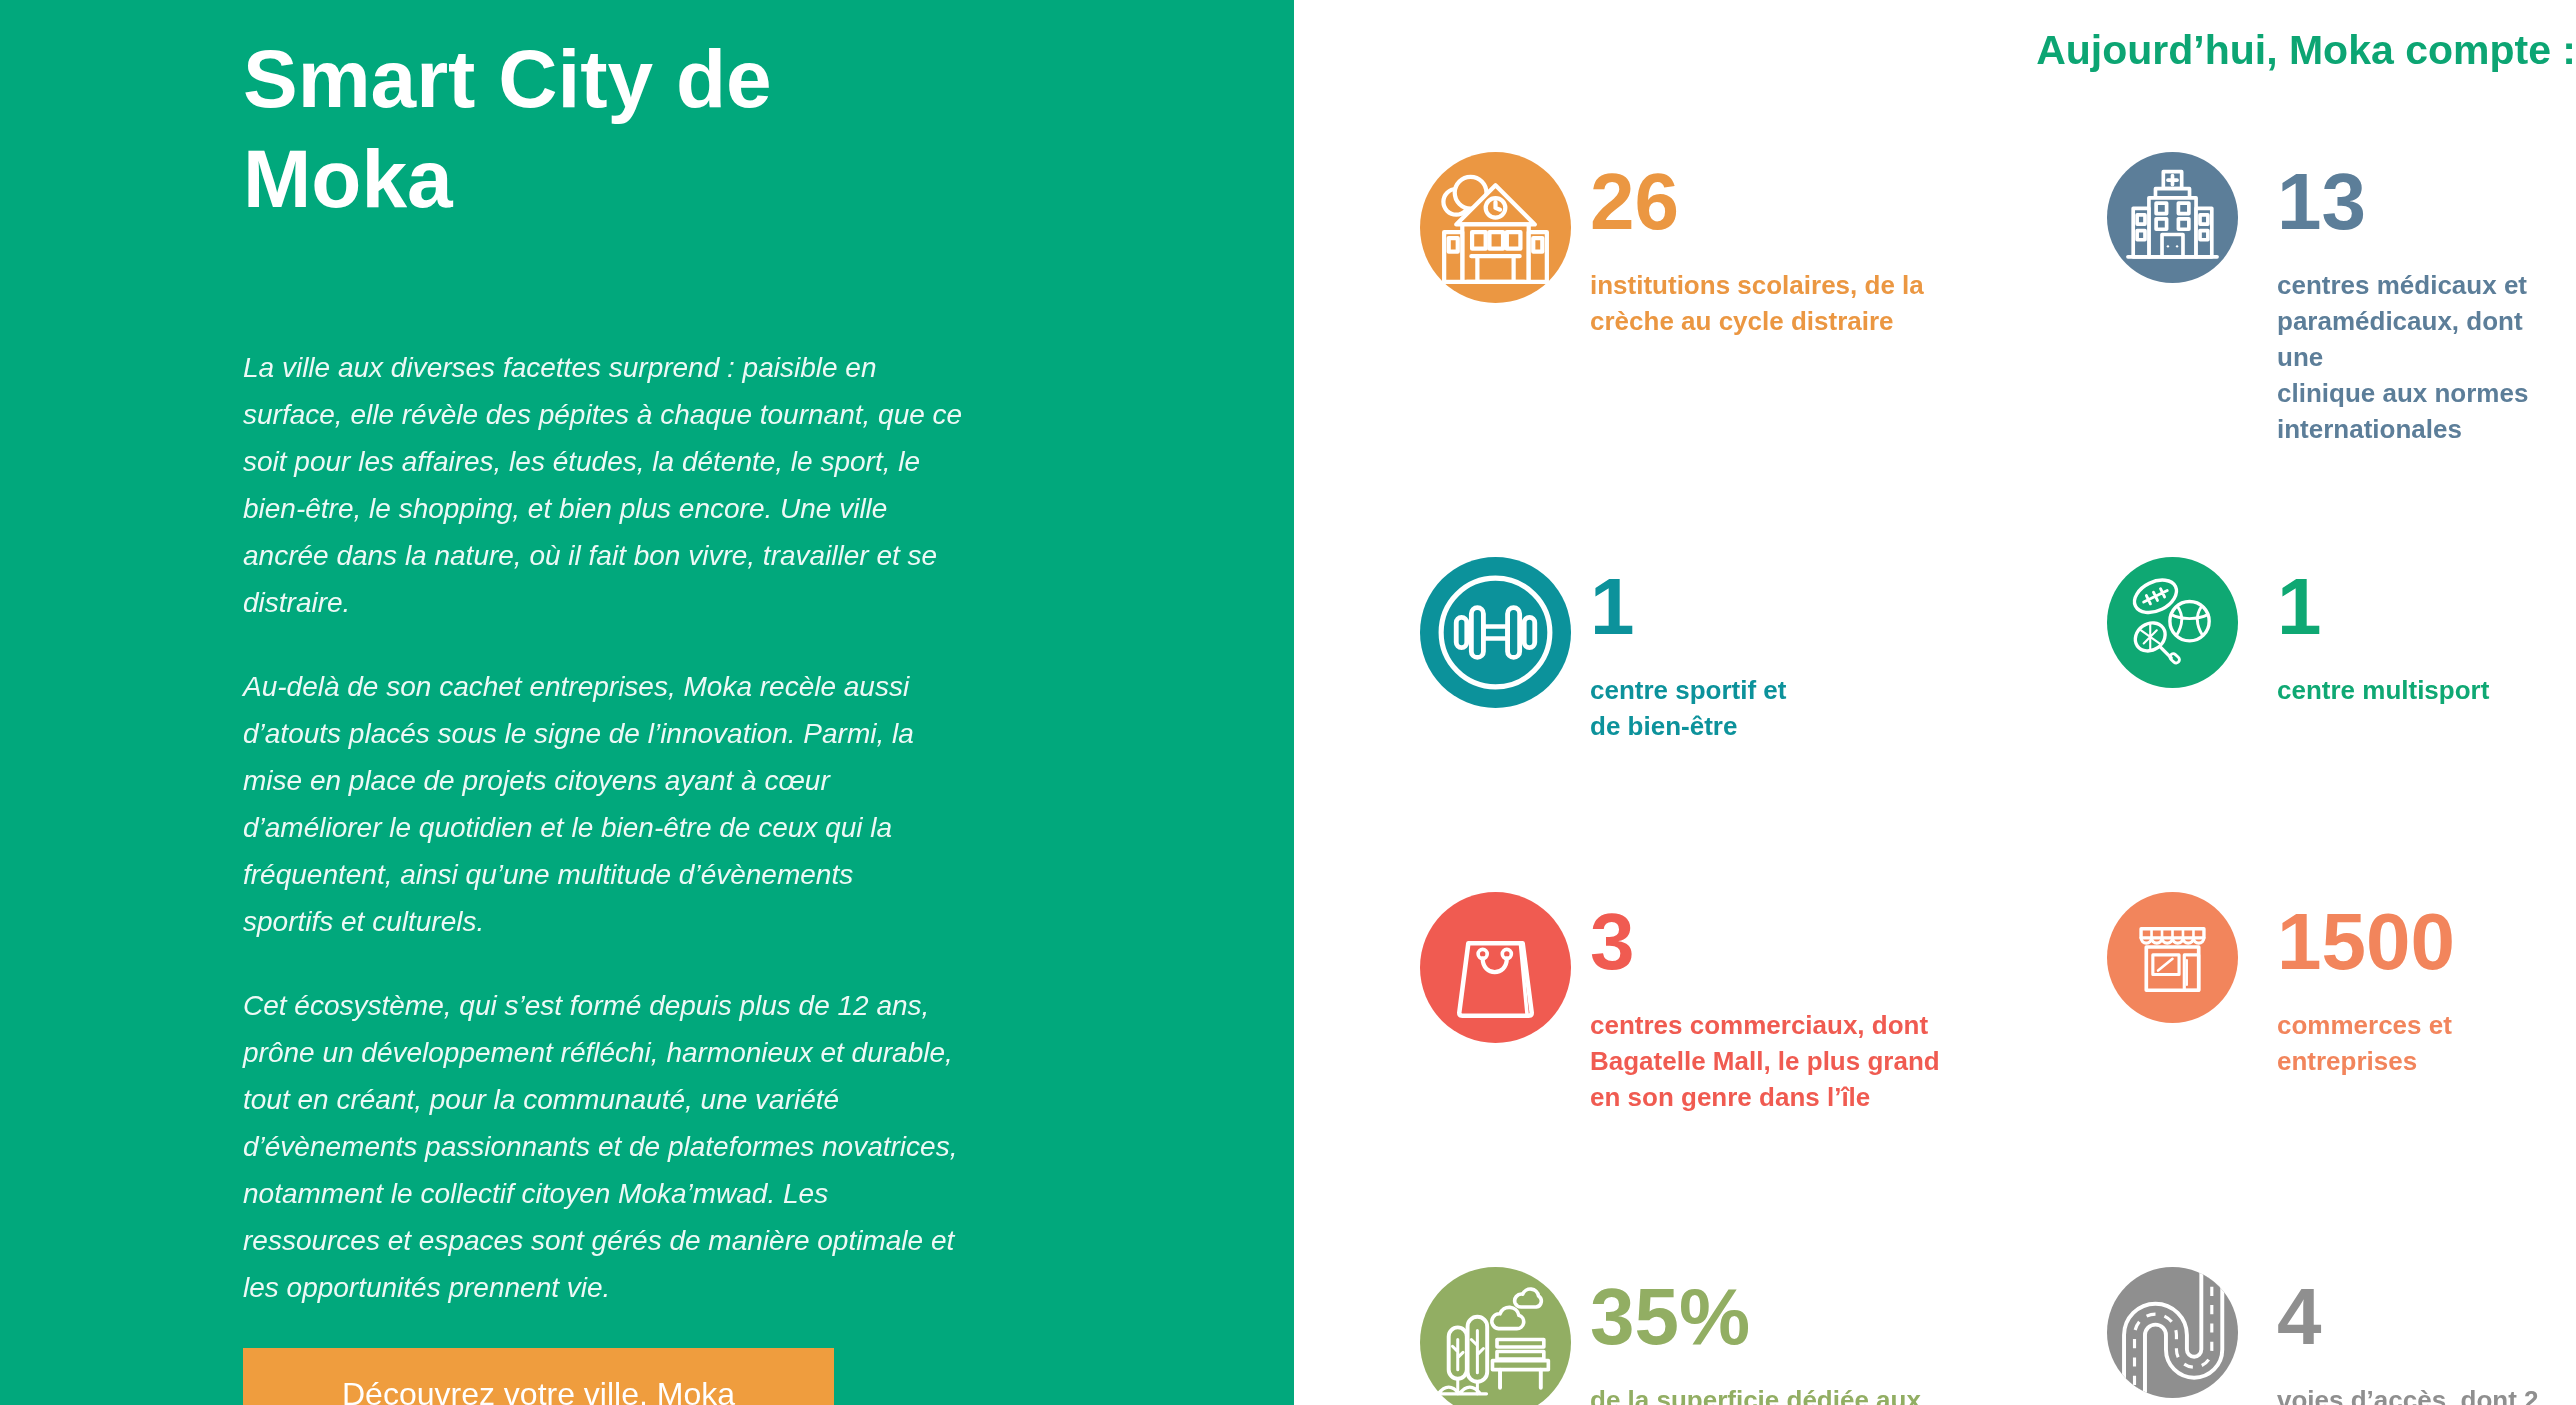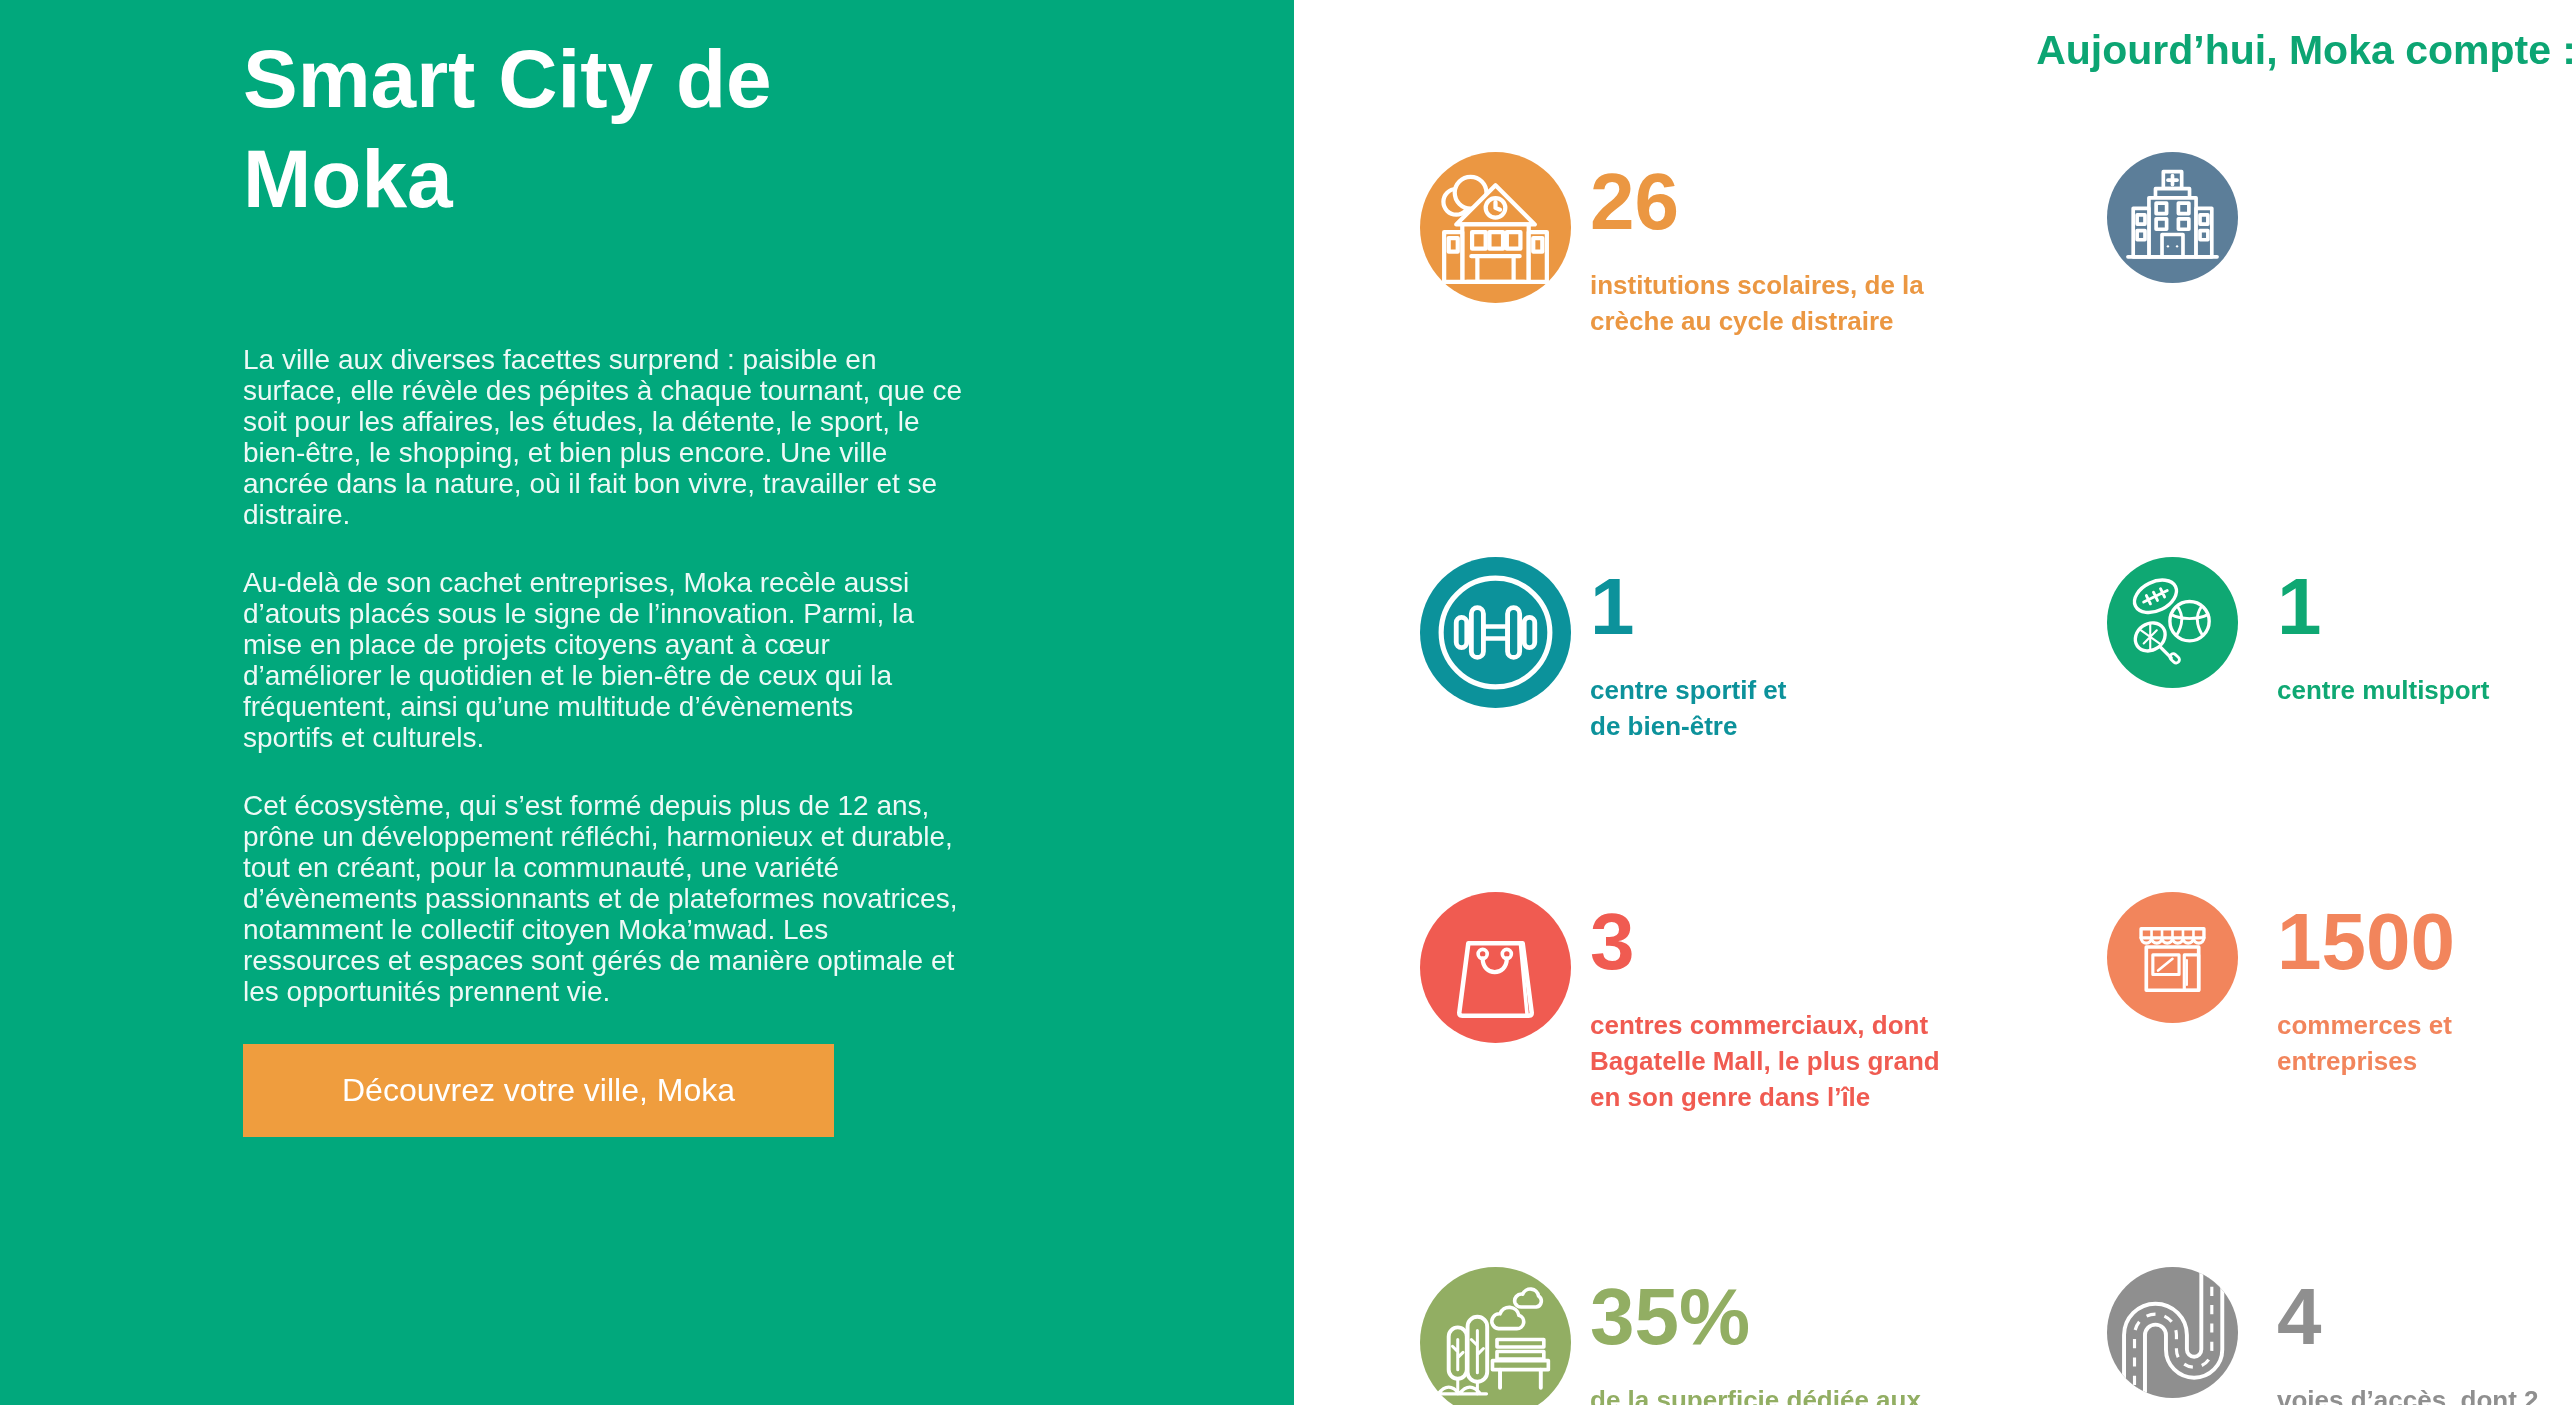--- a/index.html
+++ b/index.html
@@ -2,21 +2,21 @@
 <html><head>
 <meta charset="utf-8">
 <style>
   * { margin:0; padding:0; box-sizing:border-box; }
   html,body { width:2576px; height:1406px; overflow:hidden; font-family:"Liberation Sans", sans-serif; }
   .page { width:2576px; height:1406px; display:flex; background:#0369a1; }
 
   
   .left-panel { flex:0 0 1294px; height:100%; padding:29px 0 0 243px; background:#01A87C; }
   .hero-title { color:#ffffff; font-size:82px; font-weight:700; line-height:1.22; white-space:pre-line; width:738px; margin:0 0 115px 0; letter-spacing:0; }
-  .hero-p { color:rgba(255,255,255,0.93); font-size:28px; font-weight:400; line-height:31px; white-space:pre-line; width:913px; margin:0 0 37px 0; }
+  .hero-p { color:rgba(255,255,255,0.93); font-size:28px; font-weight:400; line-height:47px; white-space:pre-line; width:913px; margin:0 0 37px 0;font-style:italic; }
   .cta-button { display:flex; align-items:center; justify-content:center; width:591px; height:93px; margin-top:24px; background:#EF9D3E; border:none; color:#ffffff; font-family:"Liberation Sans", sans-serif; font-size:32px; font-weight:400; cursor:pointer; }
 
   
   .right-panel { flex:1 1 auto; height:100%; background:#ffffff; padding:27px 0 0 126px; }
   .right-heading { font-size:41px; font-weight:700; color:#0CA573; margin:0 0 78px 0; }
   .stats-grid { display:grid; grid-template-columns:639px auto; grid-template-rows:357px 287px 327px auto; align-items:start;gap:48px; }
   .stat { display:flex; align-items:flex-start; }
   .icon-wrap { flex:0 0 170px; }
   .stat:nth-child(odd)  .icon-wrap svg { width:151px; height:151px; }
   .stat:nth-child(even) .icon-wrap svg { width:131px; height:131px; }
@@ -106,20 +106,27 @@
             <rect x="37.5" y="39" width="8" height="8" class="ic"></rect>
             <rect x="54.5" y="39" width="8" height="8" class="ic"></rect>
             <rect x="37.5" y="51" width="8" height="8" class="ic"></rect>
             <rect x="54.5" y="51" width="8" height="8" class="ic"></rect>
             <rect x="42" y="63" width="16" height="17" class="ic"></rect>
             <circle cx="46.5" cy="72" r="0.9" fill="#fff" stroke="none"></circle>
             <circle cx="53.5" cy="72" r="0.9" fill="#fff" stroke="none"></circle>
             <path d="M16,80 H84" class="ic"></path>
           </svg>
         </div>
+        <div class="stat-text">
+          <div class="stat-value">13</div>
+          <div class="stat-label">centres médicaux et
+paramédicaux, dont une
+clinique aux normes
+internationales</div>
+        </div>
       </div>
 
       <div class="stat" style="--c: #0C929B;">
         <div class="icon-wrap">
           <svg viewBox="0 0 100 100">
             <circle cx="50" cy="50" r="50" fill="var(--c)"></circle>
             <circle cx="50" cy="50" r="36" class="ic" style="stroke-width:3.4"></circle>
             <rect x="24" y="40" width="7" height="20" rx="3.5" class="ic" style="stroke-width:3.2"></rect>
             <rect x="34" y="33.5" width="8" height="33" rx="4" class="ic" style="stroke-width:3.2"></rect>
             <rect x="58" y="33.5" width="8" height="33" rx="4" class="ic" style="stroke-width:3.2"></rect>

